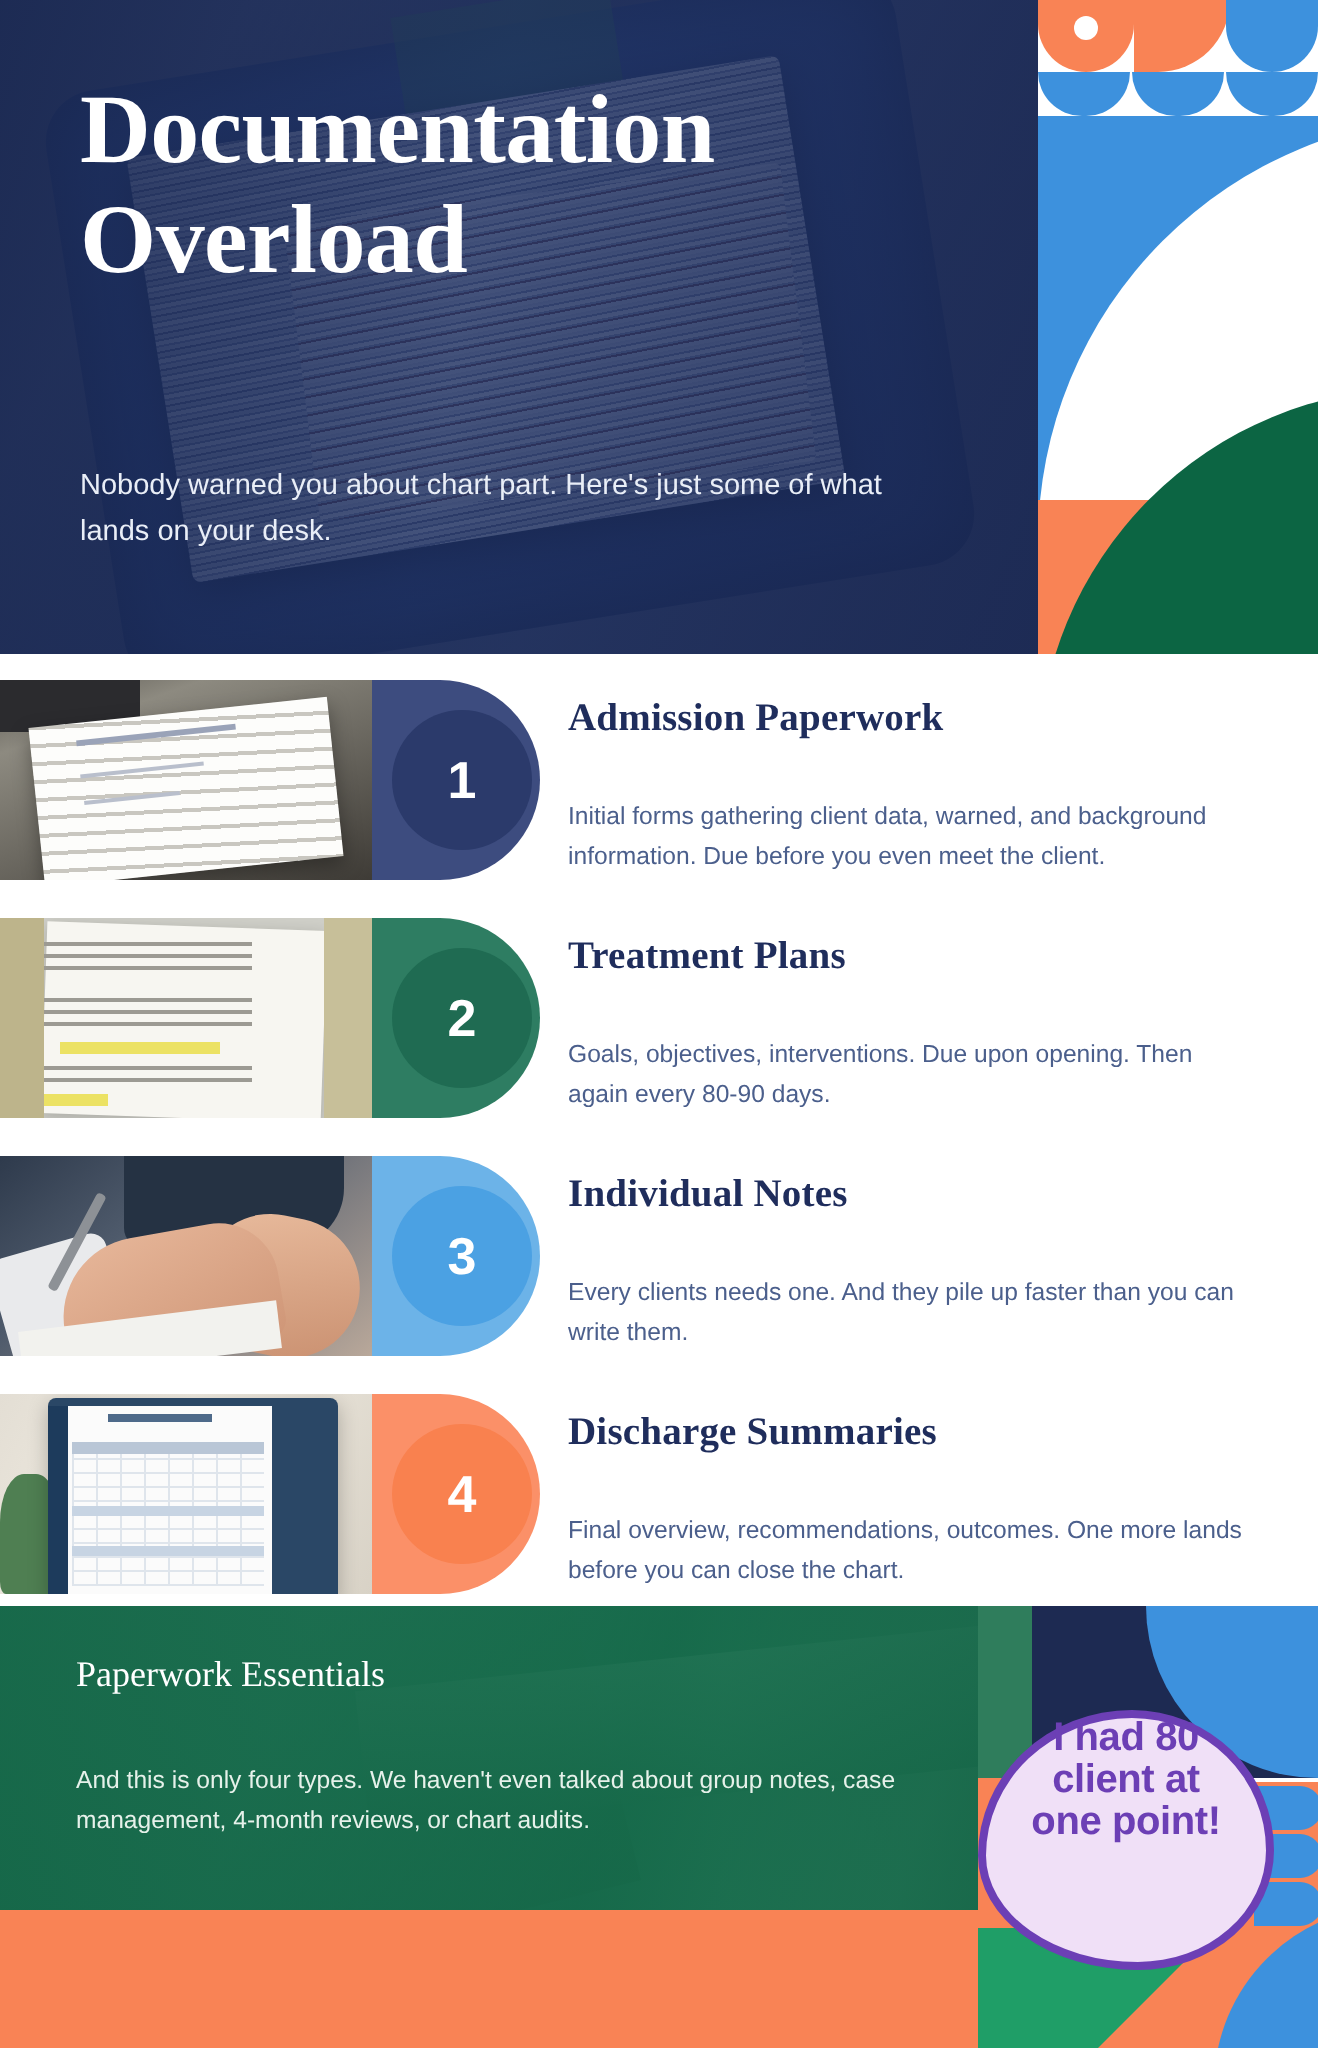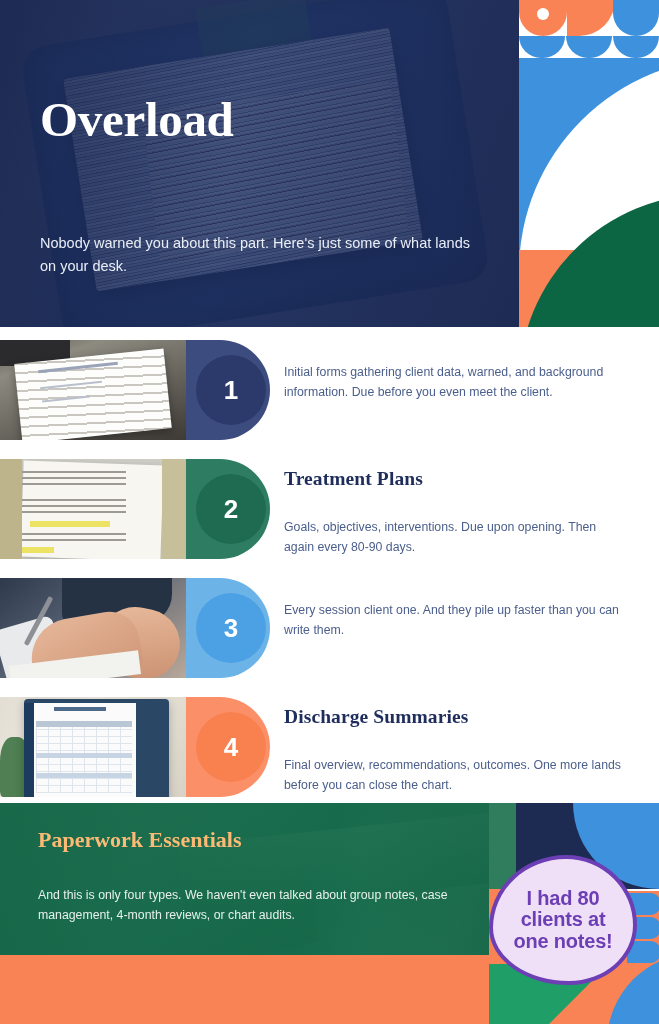--- a/index.html
+++ b/index.html
@@ -147,21 +147,21 @@
   
   .banner{position:absolute;left:0;top:803px;width:659px;height:152px;overflow:hidden;background:#0f6a49;}
   .bn-photo{position:absolute;inset:0;
     background:linear-gradient(110deg,#3f7f5e 0%,#58927a 22%,#2f6e52 48%,#50886c 70%,#24603f 100%);}
   .bn-shape{position:absolute;left:-30px;top:-30px;width:330px;height:210px;transform:rotate(-14deg);
     background:linear-gradient(150deg,#6fa187 0%,#3d7c5d 60%,#2a6246 100%);opacity:.55;}
   .bn-bar{position:absolute;left:180px;top:20px;width:430px;height:70px;transform:rotate(-6deg);
     background:linear-gradient(180deg,#63977d 0%,#336f52 100%);opacity:.55;}
   .bn-veil{position:absolute;inset:0;background:linear-gradient(90deg,rgba(12,98,67,.84) 0%,rgba(15,106,73,.74) 55%,rgba(11,92,63,.86) 100%);}
   .bn-text{position:absolute;left:38px;top:24px;width:480px;z-index:5;}
-  .bn-title{font-family:"Liberation Serif", serif;font-weight:700;color:#fdba74;font-size:22px;margin:0;}
+  .bn-title{font-family:"Liberation Serif", serif;font-weight:400;color:#ffffff;font-size:18px;margin:0;}
   .bn-desc{color:#e6f1ea;font-size:12.3px;line-height:1.62;margin:0;padding-top:33px;}
 
   
   .footer{position:absolute;left:0;top:955px;width:659px;height:69px;background:#f98355;}
 
   
   .deco-bot{position:absolute;left:489px;top:803px;width:170px;height:221px;overflow:hidden;}
   .db-navy{position:absolute;left:27px;top:0;width:143px;height:86px;background:#1d2a52;}
   .db-green{position:absolute;left:0;top:0;width:27px;height:86px;background:#2f7d5c;}
   .db-bluearc{position:absolute;left:84px;top:0;width:120px;height:86px;background:#3d91dd;border-radius:0 0 0 120px;}
@@ -174,21 +174,21 @@
   .db-greentri{position:absolute;left:0;top:161px;width:60px;height:60px;background:#1f9e67;}
   .db-greentri2{position:absolute;left:60px;top:161px;width:60px;height:60px;background:#1f9e67;
     clip-path:polygon(0 0,100% 0,0 100%);}
   .db-bluecorner{position:absolute;left:118px;top:150px;width:100px;height:90px;background:#3d91dd;border-radius:100px 0 0 0;}
 
   
   .badge{
     position:absolute;left:489px;top:855px;width:140px;height:122px;
     background:#f0e0f7;border:4px solid #6c3fb5;
     border-radius:52% 48% 46% 54% / 56% 54% 46% 44%;
-    display:flex;align-items:center;justify-content:center;
+    display:flex;align-items:flex-start;justify-content:center;
     z-index:20;
   }
   .badge-text{
     color:#6c3fb5;font-weight:700;font-size:20px;line-height:1.06;text-align:center;
     font-family:"Liberation Sans", sans-serif;letter-spacing:-.2px;padding:0 6px;
   }
 </style>
 </head>
 <body>
 
@@ -199,25 +199,25 @@
       <div class="hp-wood"></div>
       <div class="hp-tray"></div>
       <div class="hp-green"></div>
       <div class="hp-stack"></div>
       <div class="hp-stack2"></div>
       <div class="hp-veil"></div>
     </div>
 
     <div class="header-text">
       <h1 class="header-title">
-        <br>
+        <span>Documentation</span><br>
         <span>Overload</span>
       </h1>
     </div>
-    <p class="header-sub">Nobody warned you about this part. Here's just some of what lands on your desk.</p>
+    <p class="header-sub">Nobody warned you about chart part. Here's just some of what lands on your desk.</p>
 
     <div class="deco-top">
       <div class="dt-blueblock"></div>
       <div class="dt-whitearc"></div>
       <div class="dt-orange"></div>
       <div class="dt-greenarc"></div>
       <div class="dt-rowA">
         <div class="halfdown" style="left:0px;width:48px;height:36px;background:#f98355;border-radius:0 0 48px 48px;"></div>
         <div class="halfdown" style="left:18px;top:8px;width:12px;height:12px;background:#ffffff;border-radius:50%;"></div>
         <div class="halfdown" style="left:48px;width:48px;height:36px;background:#f98355;border-radius:0 0 48px 0;"></div>
@@ -241,20 +241,21 @@
           <div class="line"></div>
             <div class="line2"></div>
             <div class="line3"></div>
         </div>
       </div>
       <div class="item-pill" style="background:#3d4c7f;"></div>
       <div class="item-circle" style="background:#2b3a6b;">
         <span>1</span>
       </div>
       <div class="item-body">
+        <h2 class="item-title">Admission Paperwork</h2>
         <p class="item-desc">Initial forms gathering client data, warned, and background information. Due before you even meet the client.</p>
       </div>
     </div>
 
     <div class="item">
       <div class="item-thumb">
         <div class="tp t2">
           <div class="sheet"></div>
           <div class="txt" style="top:12px;"></div>
             <div class="txt" style="top:18px;"></div>
@@ -289,21 +290,22 @@
             <div class="hand"></div>
           <div class="pen"></div>
             <div class="pad"></div>
         </div>
       </div>
       <div class="item-pill" style="background:#6cb3e8;"></div>
       <div class="item-circle" style="background:#4ba1e3;">
         <span>3</span>
       </div>
       <div class="item-body">
-        <p class="item-desc">Every session client one. And they pile up faster than you can write them.</p>
+        <h2 class="item-title">Individual Notes</h2>
+        <p class="item-desc">Every clients needs one. And they pile up faster than you can write them.</p>
       </div>
     </div>
 
     <div class="item">
       <div class="item-thumb">
         <div class="tp t4">
           <div class="plant"></div>
           <div class="tab"></div>
             <div class="scr"></div>
             <div class="nav"></div>
@@ -354,18 +356,18 @@
     </div>
     <div class="db-orange2"></div>
     <div class="db-greentri"></div>
     <div class="db-greentri2"></div>
     <div class="db-bluecorner"></div>
   </div>
 
   <div class="badge">
     <div class="badge-text">
       <span>I had 80</span><br>
-      <span>clients at</span><br>
-      <span>one notes!</span>
+      <span>client at</span><br>
+      <span>one point!</span>
     </div>
   </div>
 
 </div>
 
 </body></html>

